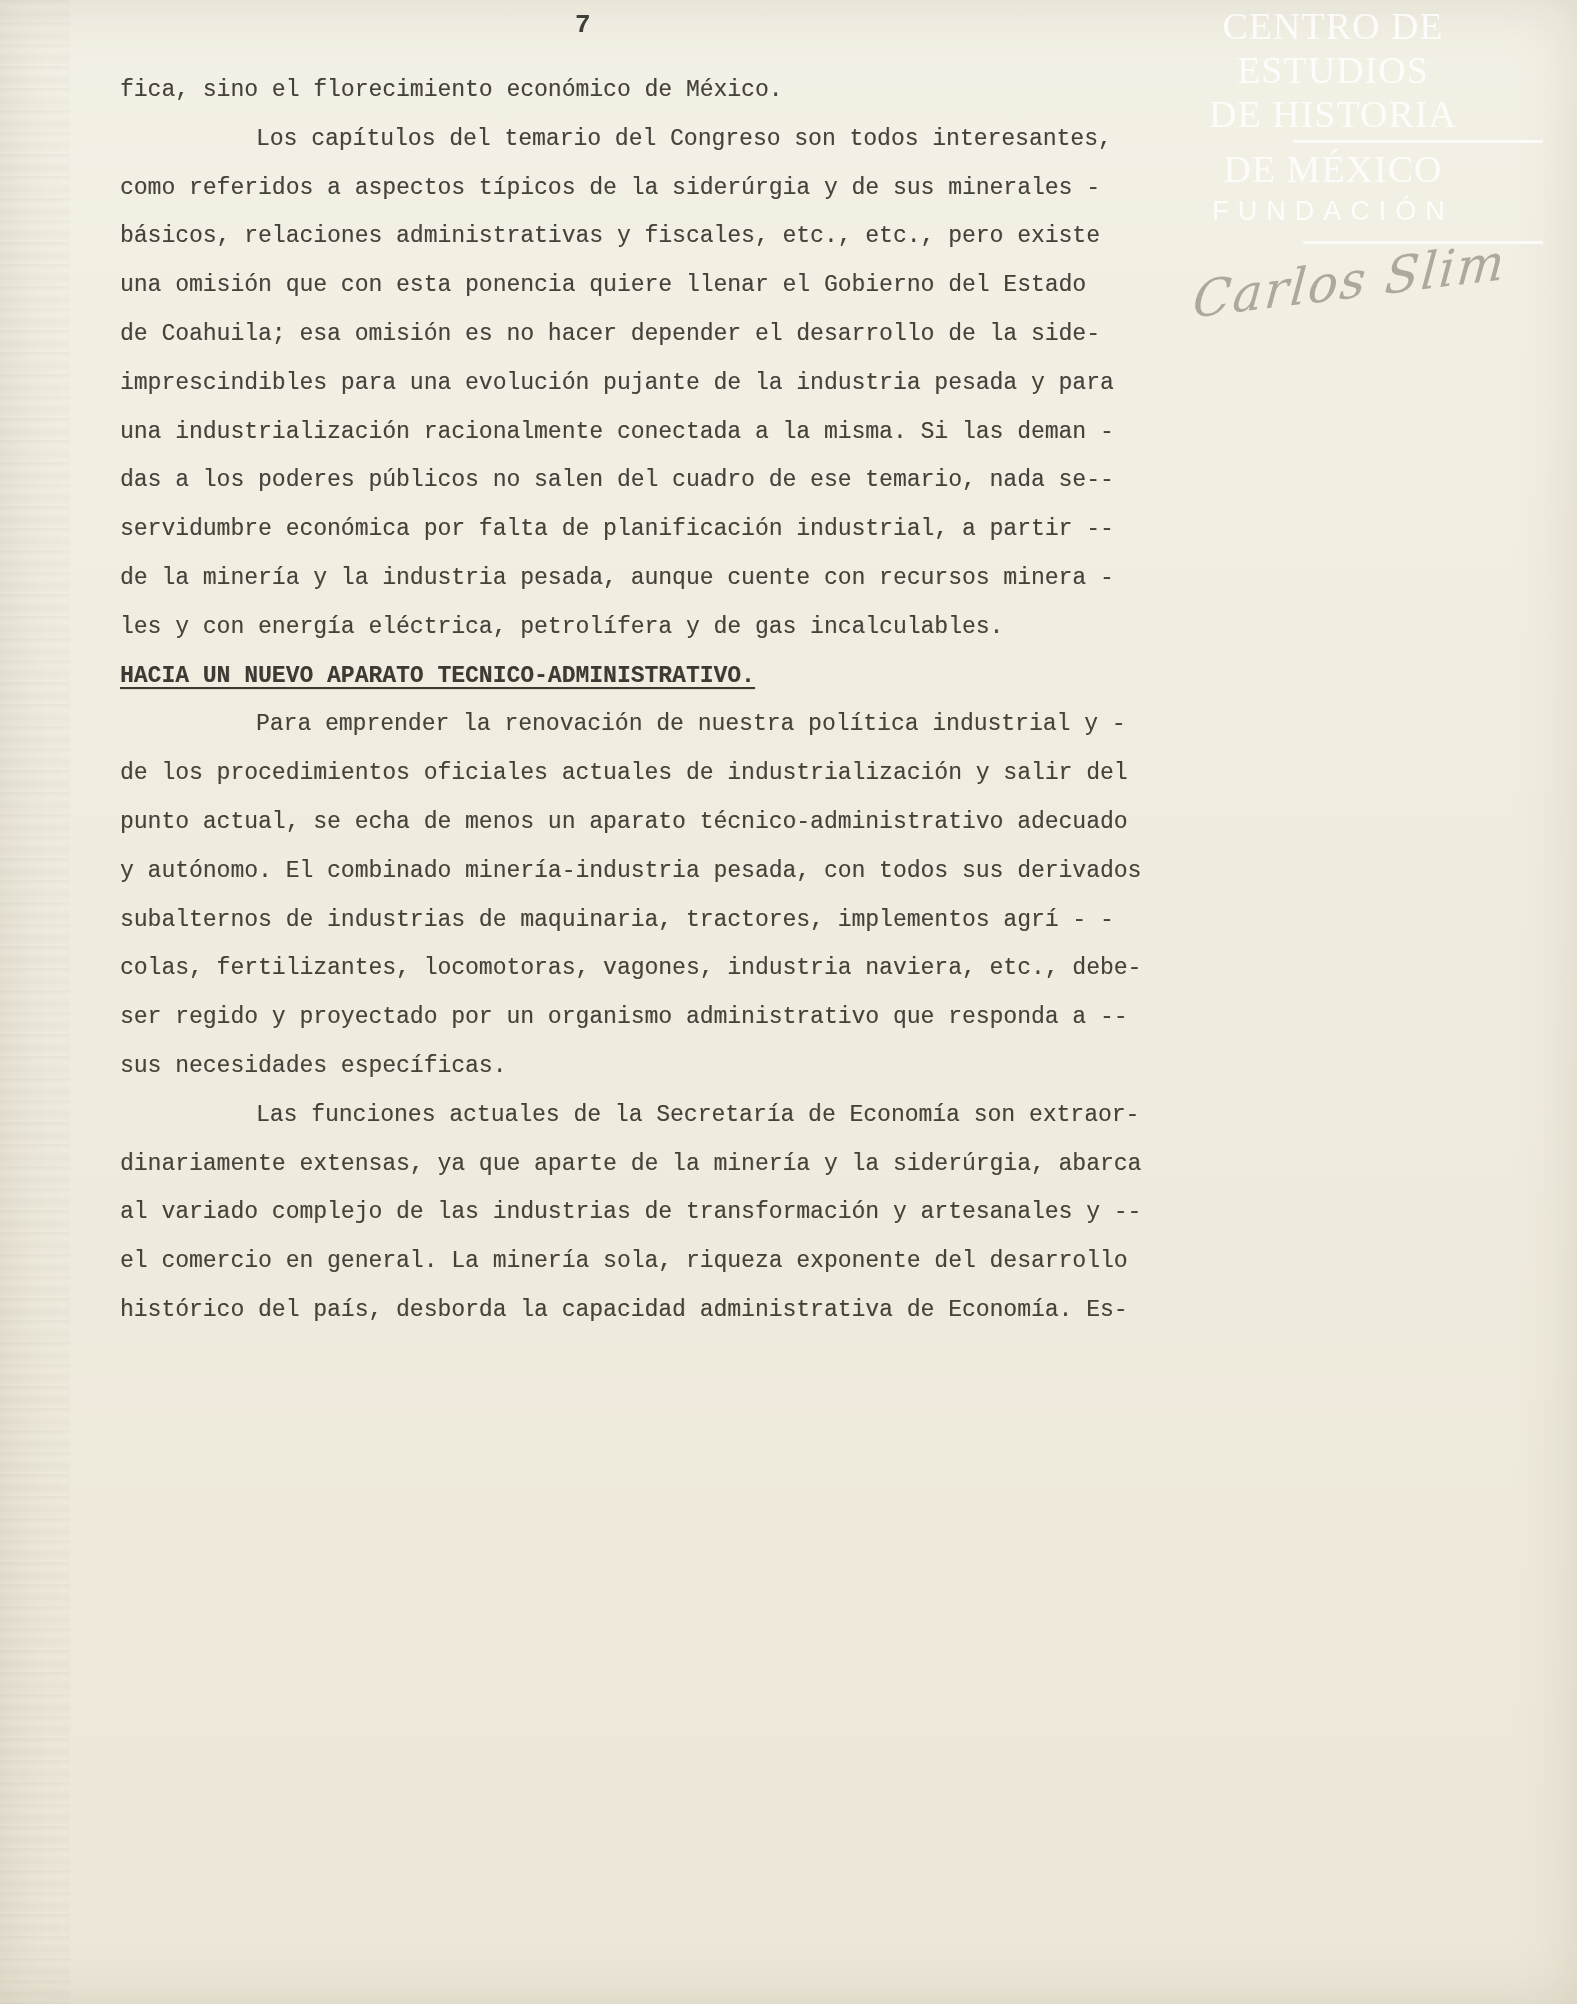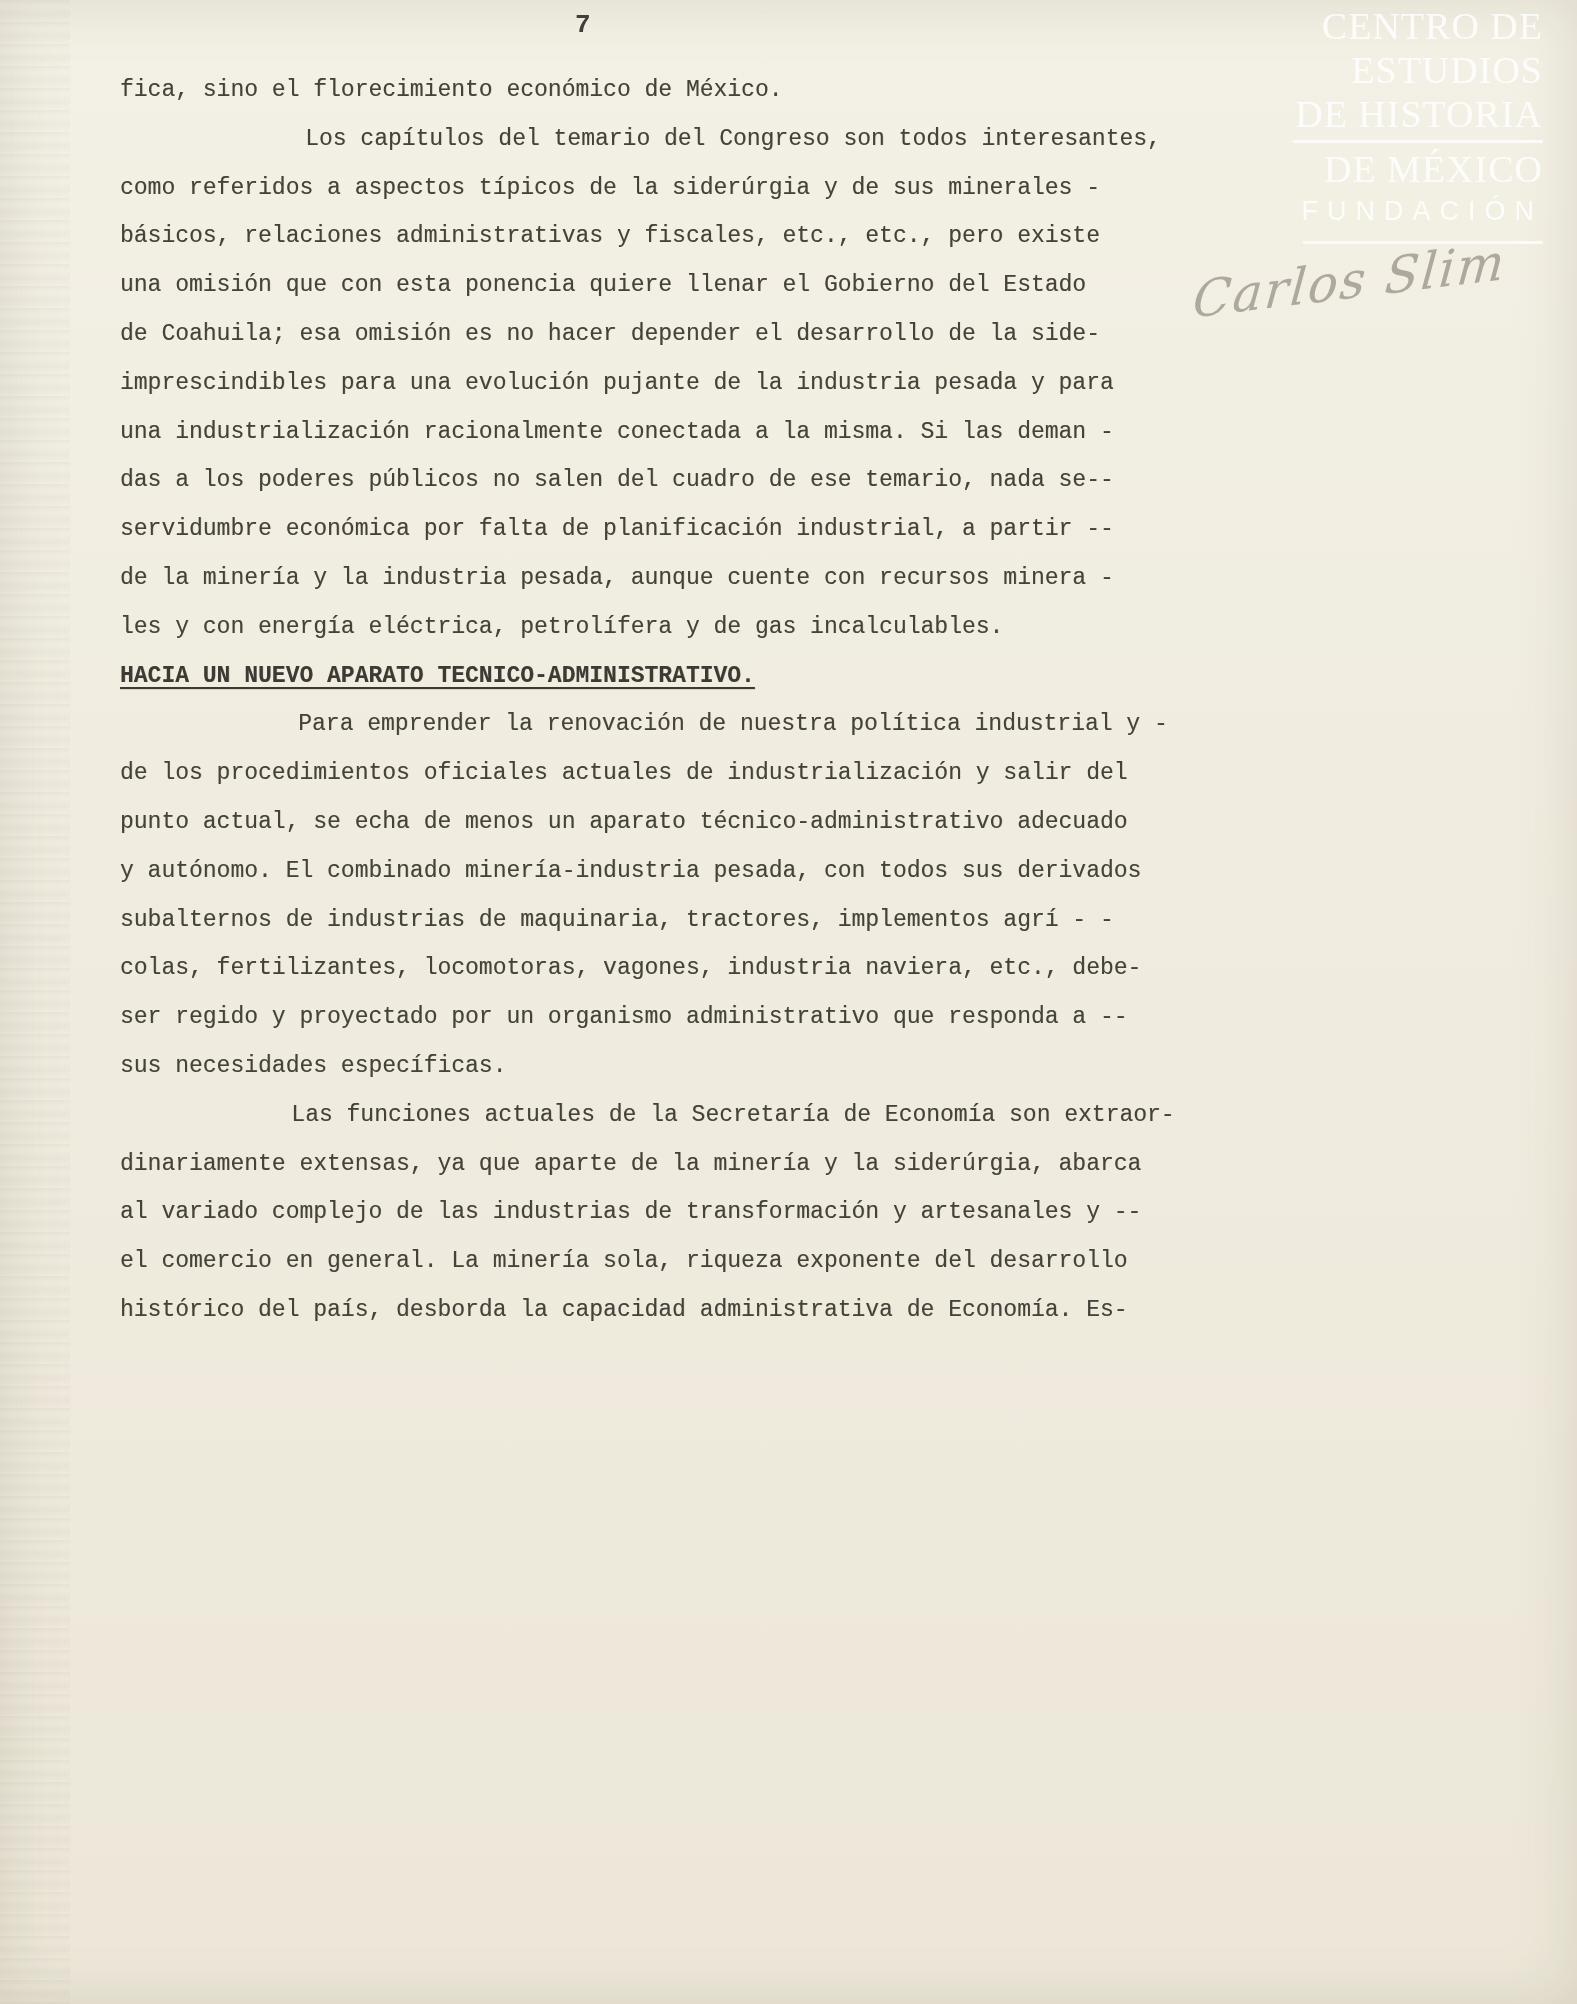--- a/index.html
+++ b/index.html
@@ -51,35 +51,34 @@
   }
   .line {
     font-size: 23px;
     line-height: 48.8px;
     color: #45423a;
     white-space: pre;
     text-shadow: 0.4px 0.4px 0.6px rgba(69,66,58,0.35);
   }
   .line.indent {
     padding-left: 136px;
-    text-align: center;
   }
   .line.heading {
     font-weight: bold;
     text-decoration: underline;
     text-underline-offset: 5px;
     color: #3d3a33;
   }
   
   .watermark {
     position: absolute;
     top: 4px;
     right: 34px;
     width: 420px;
-    text-align: right;
+    text-align: center;
     z-index: 3;
     pointer-events: none;
   }
   .wm-line {
     font-family: "Liberation Serif", "DejaVu Serif", serif;
     font-size: 38px;
     line-height: 44px;
     color: rgba(255,255,255,0.82);
     letter-spacing: 1px;
   }

